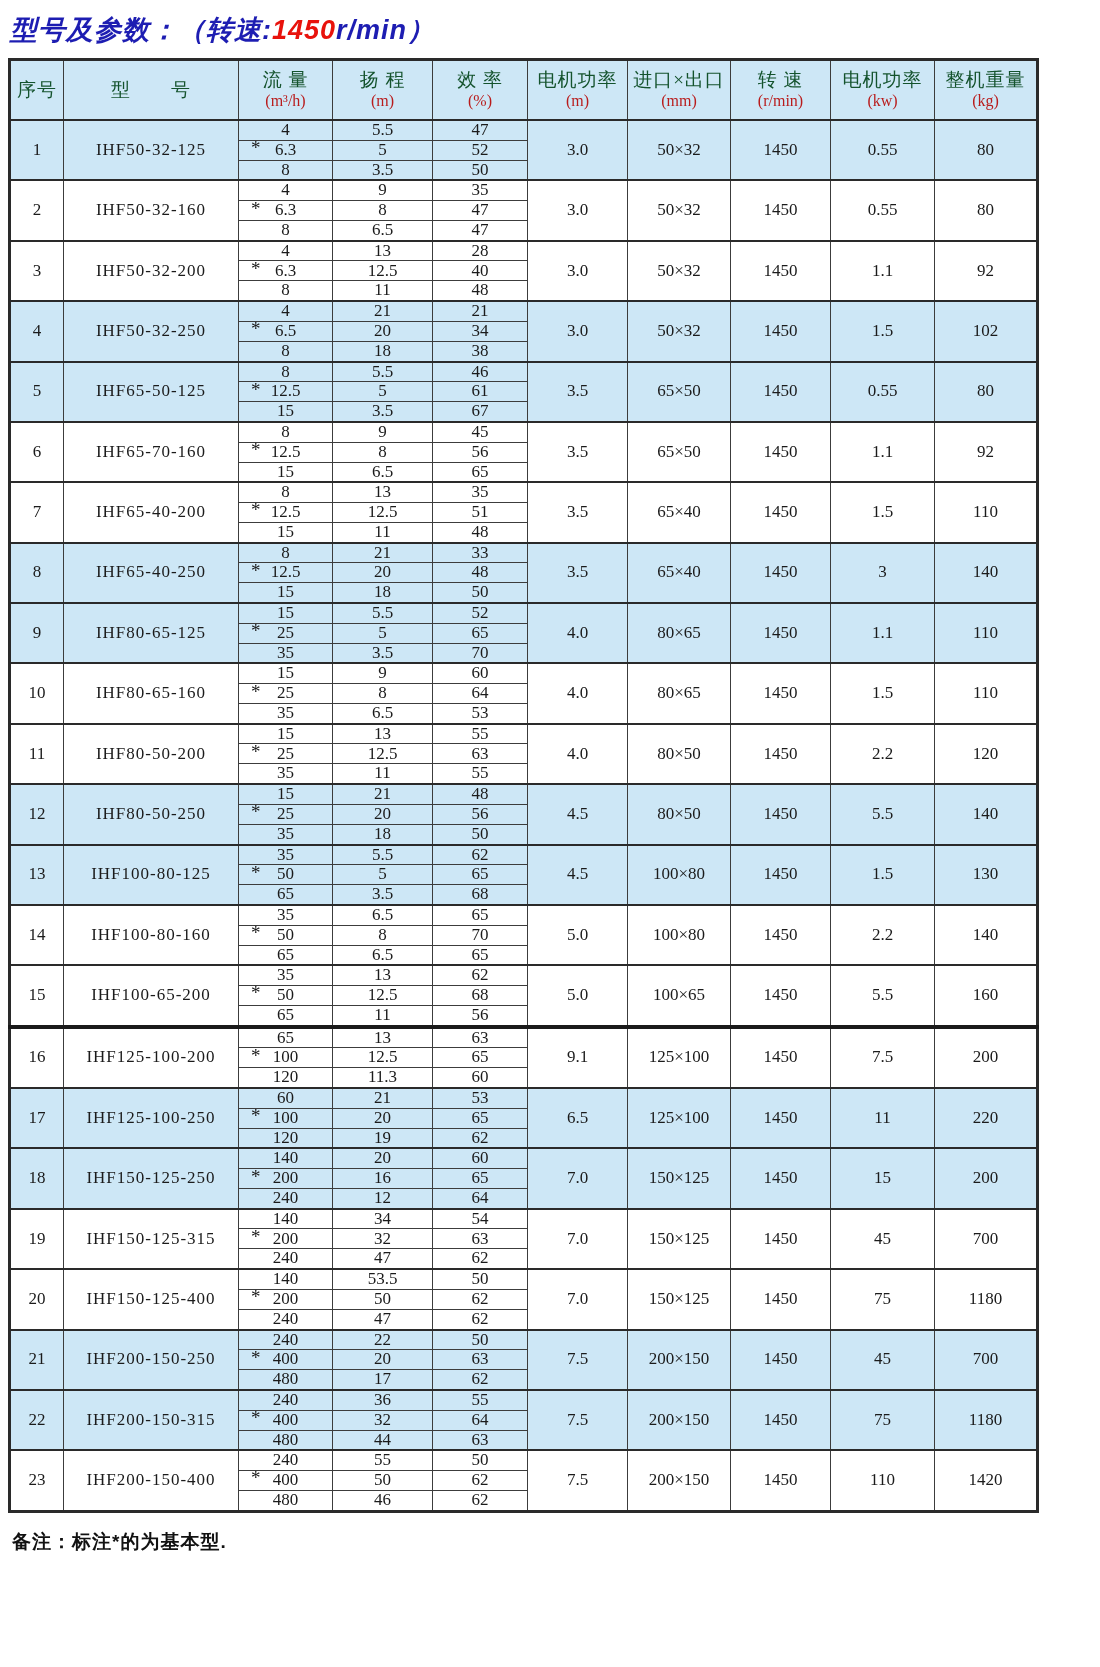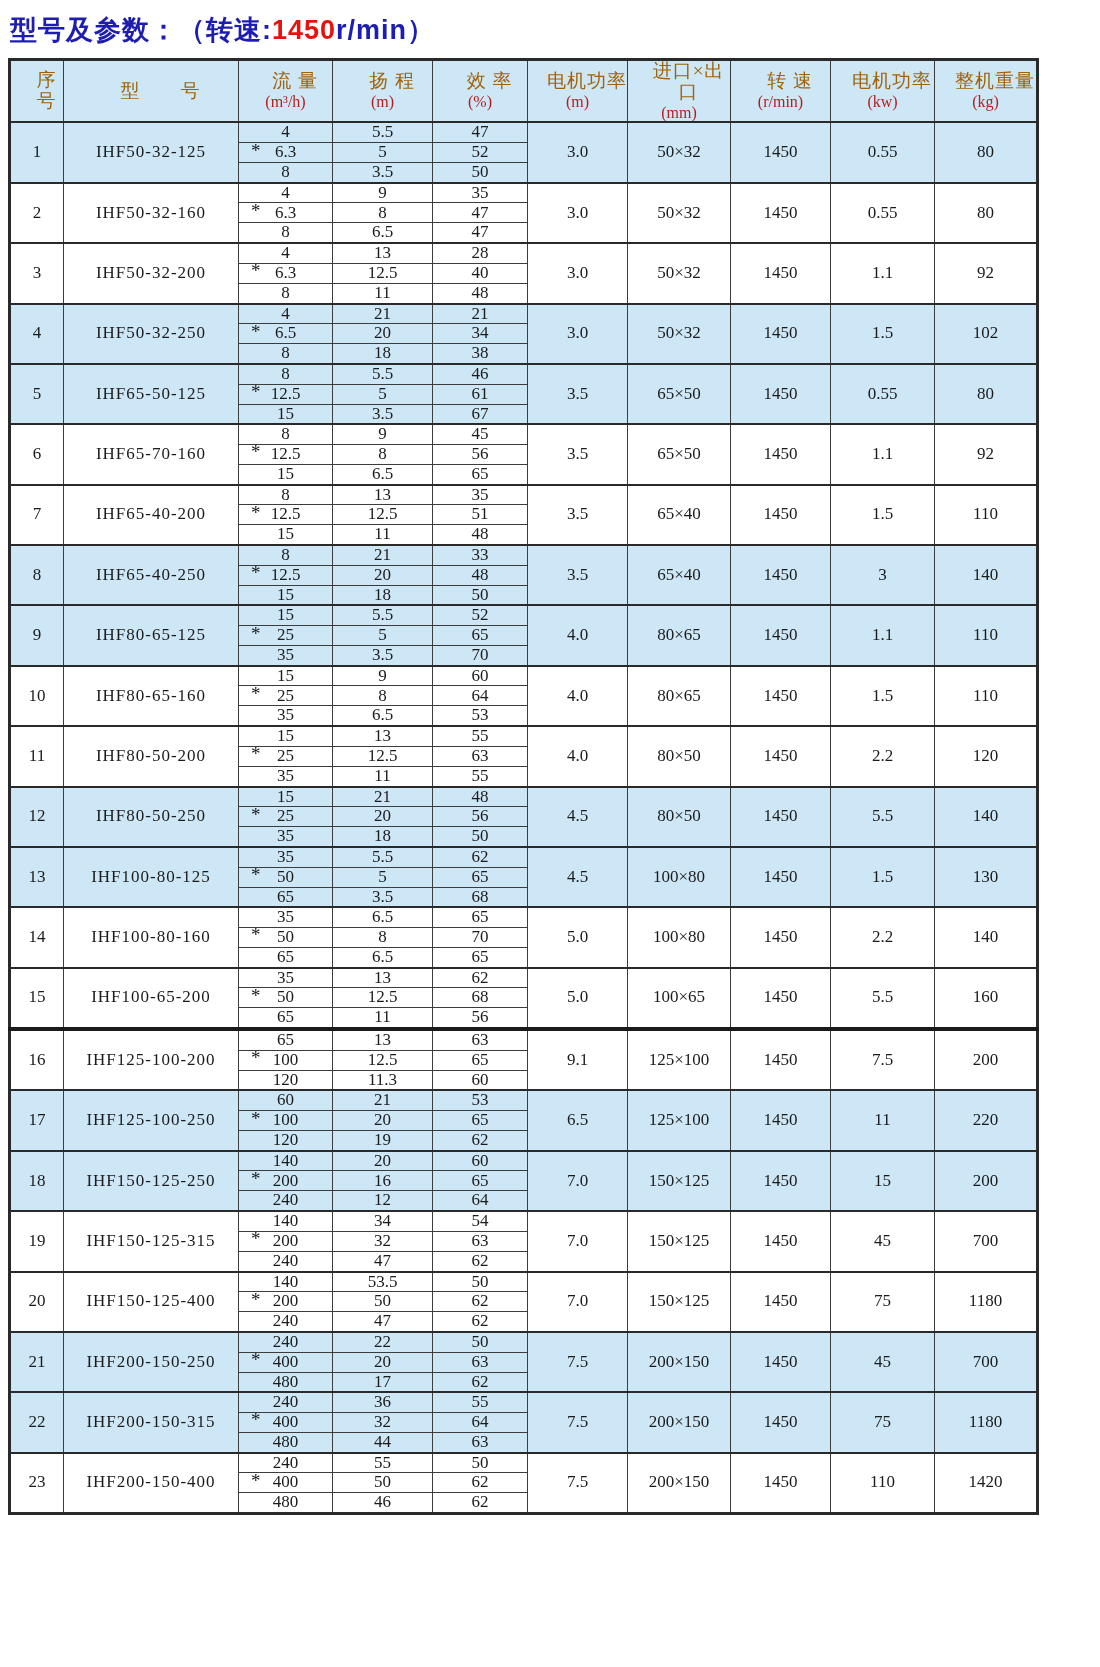--- a/index.html
+++ b/index.html
@@ -9,20 +9,21 @@
     font-family: "Liberation Sans", sans-serif;
   }
   .page { position: relative; width: 1100px; height: 1667px; }
 
   .title {
     padding: 12px 0 10px 10px;
     font-size: 27px;
     font-weight: bold;
     color: #1d1db2;
     letter-spacing: 1px;
+    font-style: italic;
   }
   .title .speed { color: #e8120c; }
 
   table.spec {
     border-collapse: collapse;
     table-layout: fixed;
     width: 1028px;
     margin-left: 8px;
     border: 3px solid #2a2a2a;
   }
@@ -36,21 +37,21 @@
     font-size: 17px;
     line-height: 1.1;
     overflow: hidden;
   }
   thead td {
     background: #cde7f6;
     border-bottom: 2px solid #2a2a2a;
     height: 58px;
     font-family: "Liberation Sans", sans-serif;
   }
-  .hl { font-size: 19px; color: #a16207; letter-spacing: 1px; margin-left: 19px; }
+  .hl { font-size: 19px; color: #14532d; letter-spacing: 1px; }
   .hu { font-size: 16px; color: #b91c1c; margin-top: 1px; }
 
   tbody tr { height: 20px; }
   tbody tr.block-start td { border-top: 2px solid #2a2a2a; }
   tbody tr.section-break td { border-top: 4px solid #1a1a1a; }
   tbody tr.shaded td { background: #cde7f6; }
 
   td.model-cell { font-size: 18px; letter-spacing: 1px; margin-top: 31px; }
   td.flow-cell { position: relative; }
   .star {
@@ -636,14 +637,15 @@
           <td>62</td>
         </tr>
         <tr>
           <td class="flow-cell">480</td>
           <td>46</td>
           <td>62</td>
         </tr>
       </tbody>
   </table>
 
+  <div class="footer">备注：标注*的为基本型.</div>
 
 </div>
 
 </body></html>

